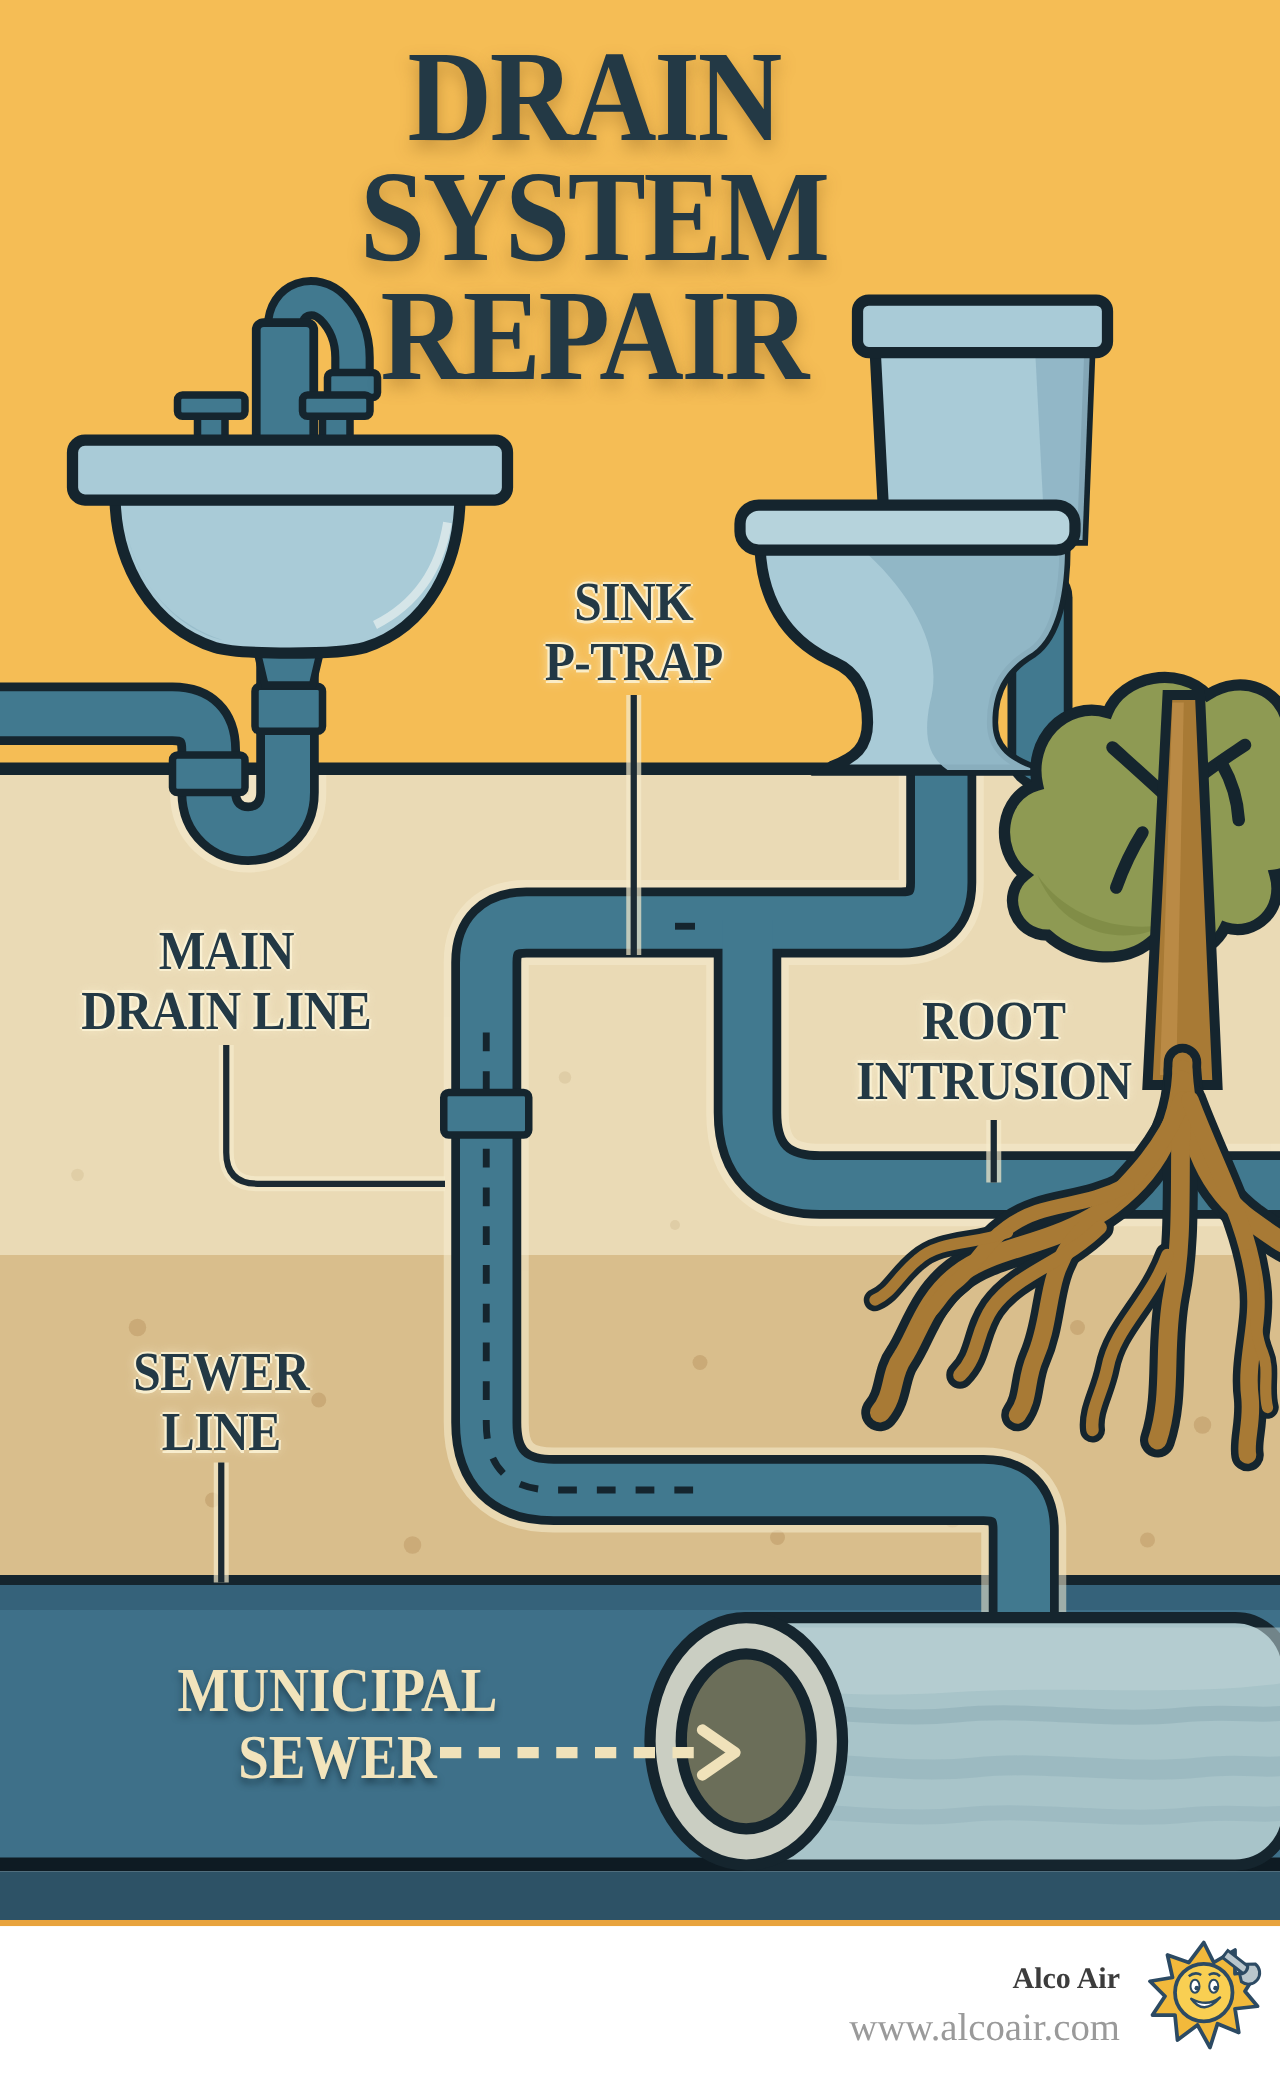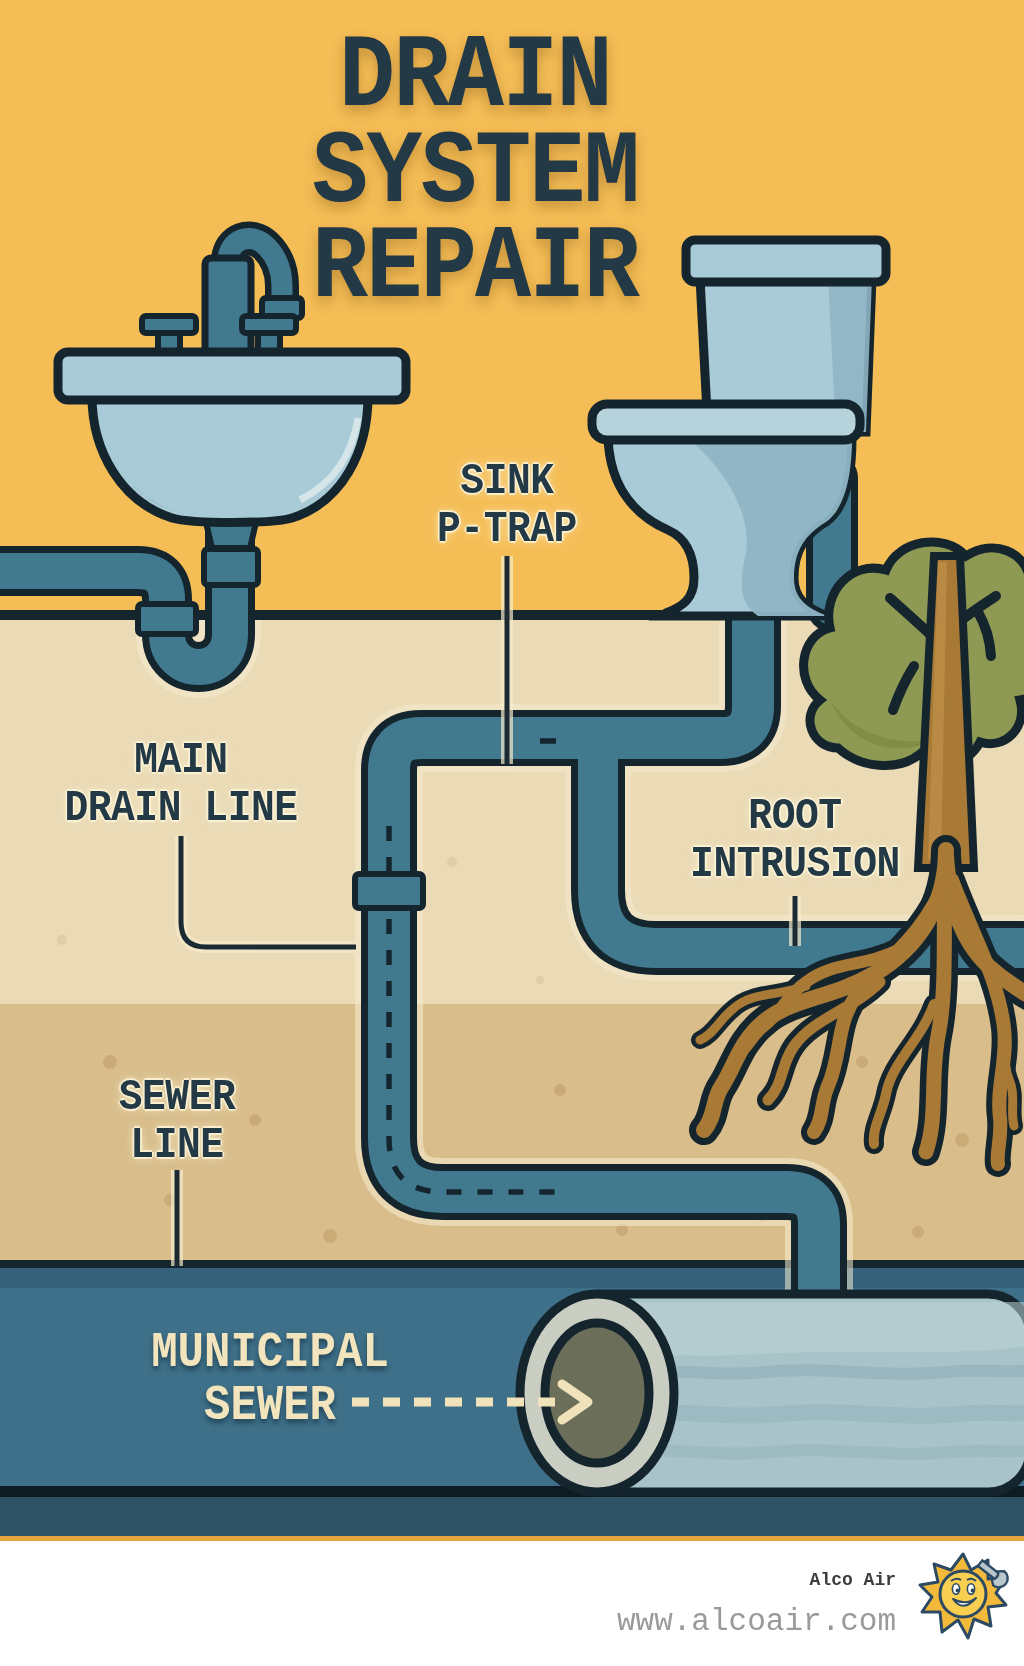--- a/index.html
+++ b/index.html
@@ -1,37 +1,37 @@
 <!DOCTYPE html>
 <html style="--background-yellow: #F5BD55; --soil-light: #EADAB5; --soil-dark: #D9BE8C; --water-teal: #3E7089; --water-teal-dark: #2D5266; --pipe-teal: #41798F; --outline-dark: #15252E; --porcelain-blue: #A9CBD7; --porcelain-shadow: #8FB5C5; --tree-green: #8E9A53; --root-brown: #A87A35; --cream: #F2E4BC; --ink: #233945; --accent-gold: #E8A33D; --footer-text: #3C3C3C; --footer-muted: #9A9A9A;"><head>
 <meta charset="utf-8">
 <style>
   html,body{margin:0;padding:0;background:#ffffff;}
   .poster{position:relative;width:1024px;height:1644px;overflow:hidden;background:#fff;
-          font-family:Liberation Mono, monospace;}
+          font-family:Liberation Serif, serif;}
   .poster svg{position:absolute;left:0;top:0;}
   .txt{position:absolute;white-space:pre-line;text-align:center;font-weight:700;color:var(--ink,#233945);}
   .title{left:475px;top:30px;transform:translateX(-50%) scaleX(0.9);transform-origin:center top;
          font-size:104px;line-height:0.92;letter-spacing:-2px;
          text-shadow:0 6px 14px rgba(120,80,20,.38);}
   .year{left:481px;top:252px;transform:translateX(-50%);font-size:58px;letter-spacing:0;
         text-shadow:0 4px 10px rgba(120,80,20,.3);}
   .lbl{font-size:44px;line-height:1.09;letter-spacing:-0.5px;
        transform:translateX(-50%) scaleX(0.9);transform-origin:center top;
        text-shadow:0 2px 0 rgba(252,243,214,.85),0 -2px 0 rgba(252,243,214,.85),
                    2px 0 0 rgba(252,243,214,.85),-2px 0 0 rgba(252,243,214,.85),
                    0 0 10px rgba(252,243,214,.9);}
   .lbl-sink{left:507px;top:458px;}
   .lbl-main{left:181px;top:737px;}
   .lbl-root{left:795px;top:793px;}
   .lbl-sewer{left:177px;top:1074px;}
   .lbl-muni{left:270px;top:1326px;font-size:50px;line-height:1.06;color:var(--cream,#F2E4BC);
             transform:translateX(-50%) scaleX(0.88);transform-origin:center top;
             text-shadow:0 4px 6px rgba(10,30,42,.5);}
-  .brand{position:absolute;right:128px;top:1570px;font-weight:700;font-size:18px;
+  .brand{position:absolute;right:128px;top:1570px;font-weight:700;font-size:24px;
          color:var(--footer-text,#3C3C3C);text-align:right;}
   .site{position:absolute;right:128px;top:1604px;font-size:31px;font-weight:400;
         color:var(--footer-muted,#9A9A9A);}
 </style>
 </head>
 <body>
 
 <div class="poster">
 
 <svg width="1024" height="1666" viewBox="0 0 1024 1666">

